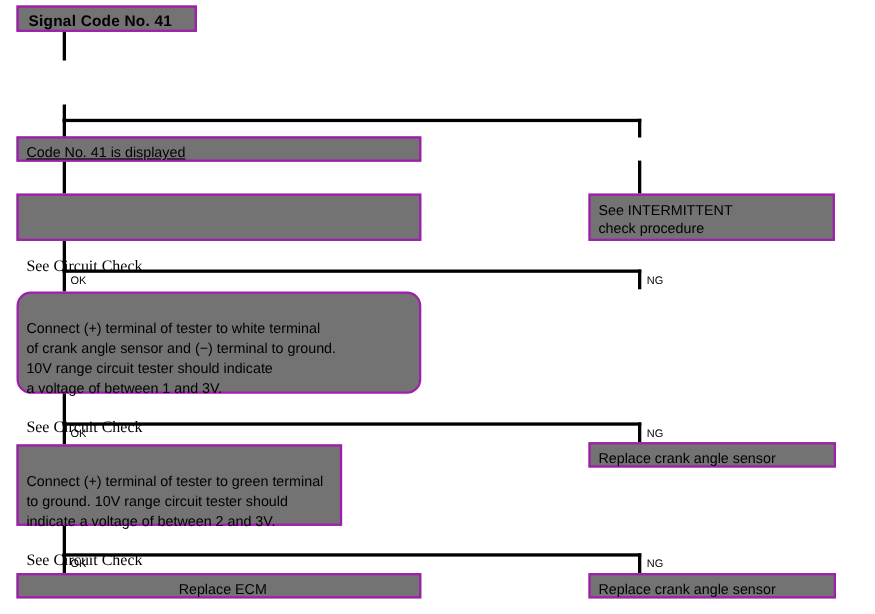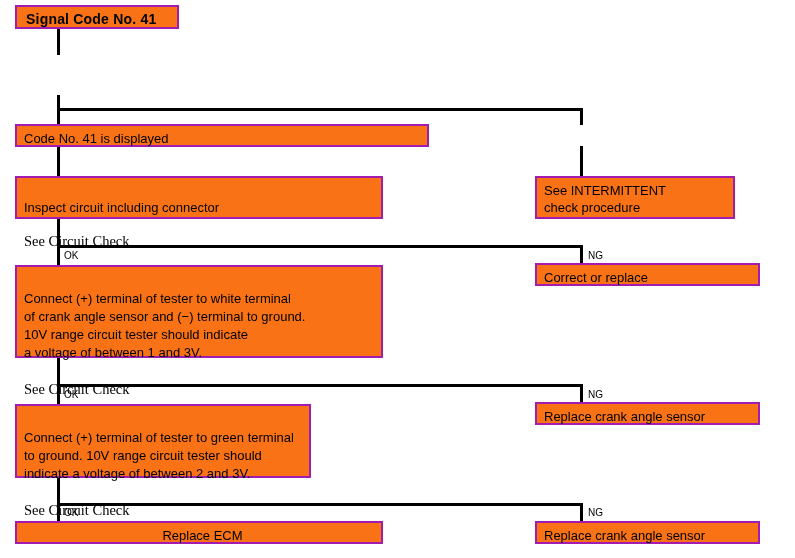--- a/index.html
+++ b/index.html
@@ -17,21 +17,21 @@
     width: 795px;
     height: 558px;
     background: #ffffff;
     overflow: hidden;
   }
   
   .box {
     position: absolute;
     box-sizing: border-box;
     border: 2px solid #a21caf;
-    background: #f97316;
+    background: #737373;
     font-size: 13px;
     line-height: 17px;
     padding: 4px 0 3px 7px;
     white-space: pre-line;
     z-index: 3;
   }
   .box.title {
     font-weight: bold;
     font-size: 14px;
     border-width: 2px;
@@ -95,34 +95,33 @@
   <div class="vline" style="left:57px; top:384px; height:20px;"></div>
 
   <div class="vline" style="left:57px; top:476px; height:30px;"></div>
   <div class="hline" style="left:57px; top:503px; width:526px;"></div>
   <div class="vline" style="left:580px; top:503px; height:18px;"></div>
   <div class="vline" style="left:57px; top:503px; height:18px;"></div>
 
   <div class="box title" style="left:15px; top:5px; width:164px; height:24px;">Signal Code No. 41</div>
 
 
-  <div class="box" style="left:15px; top:124px; width:414px; height:23px;">Code No. 41 is displayed</div>
+  <div class="box" style="left:15px; top:124px; width:368px; height:23px;text-decoration:underline;">Code No. 41 is displayed</div>
 
 
   <div class="box" style="left:15px; top:176px; width:368px; height:43px;">
-    <span>Inspect circuit including connector</span><br>
+    <br>
     <span class="emph"> See Circuit Check</span>
   </div>
 
-  <div class="box" style="left:535px; top:176px; width:200px; height:43px;">See INTERMITTENT
+  <div class="box" style="left:535px; top:176px; width:224px; height:43px;">See INTERMITTENT
 check procedure</div>
 
-  <div class="box" style="left:535px; top:263px; width:225px; height:23px;">Correct or replace</div>
 
-  <div class="box big" style="left:15px; top:265px; width:368px; height:93px;">
+  <div class="box big" style="left:15px; top:265px; width:368px; height:93px;border-radius:13px;">
     <span>Connect (+) terminal of tester to white terminal
 of crank angle sensor and (−) terminal to ground.
 10V range circuit tester should indicate
 a voltage of between 1 and 3V.</span><br>
     <span class="emph"> See Circuit Check</span>
   </div>
 
   <div class="box" style="left:535px; top:402px; width:225px; height:23px;">Replace crank angle sensor</div>
 
   <div class="box big" style="left:15px; top:404px; width:296px; height:74px;">

